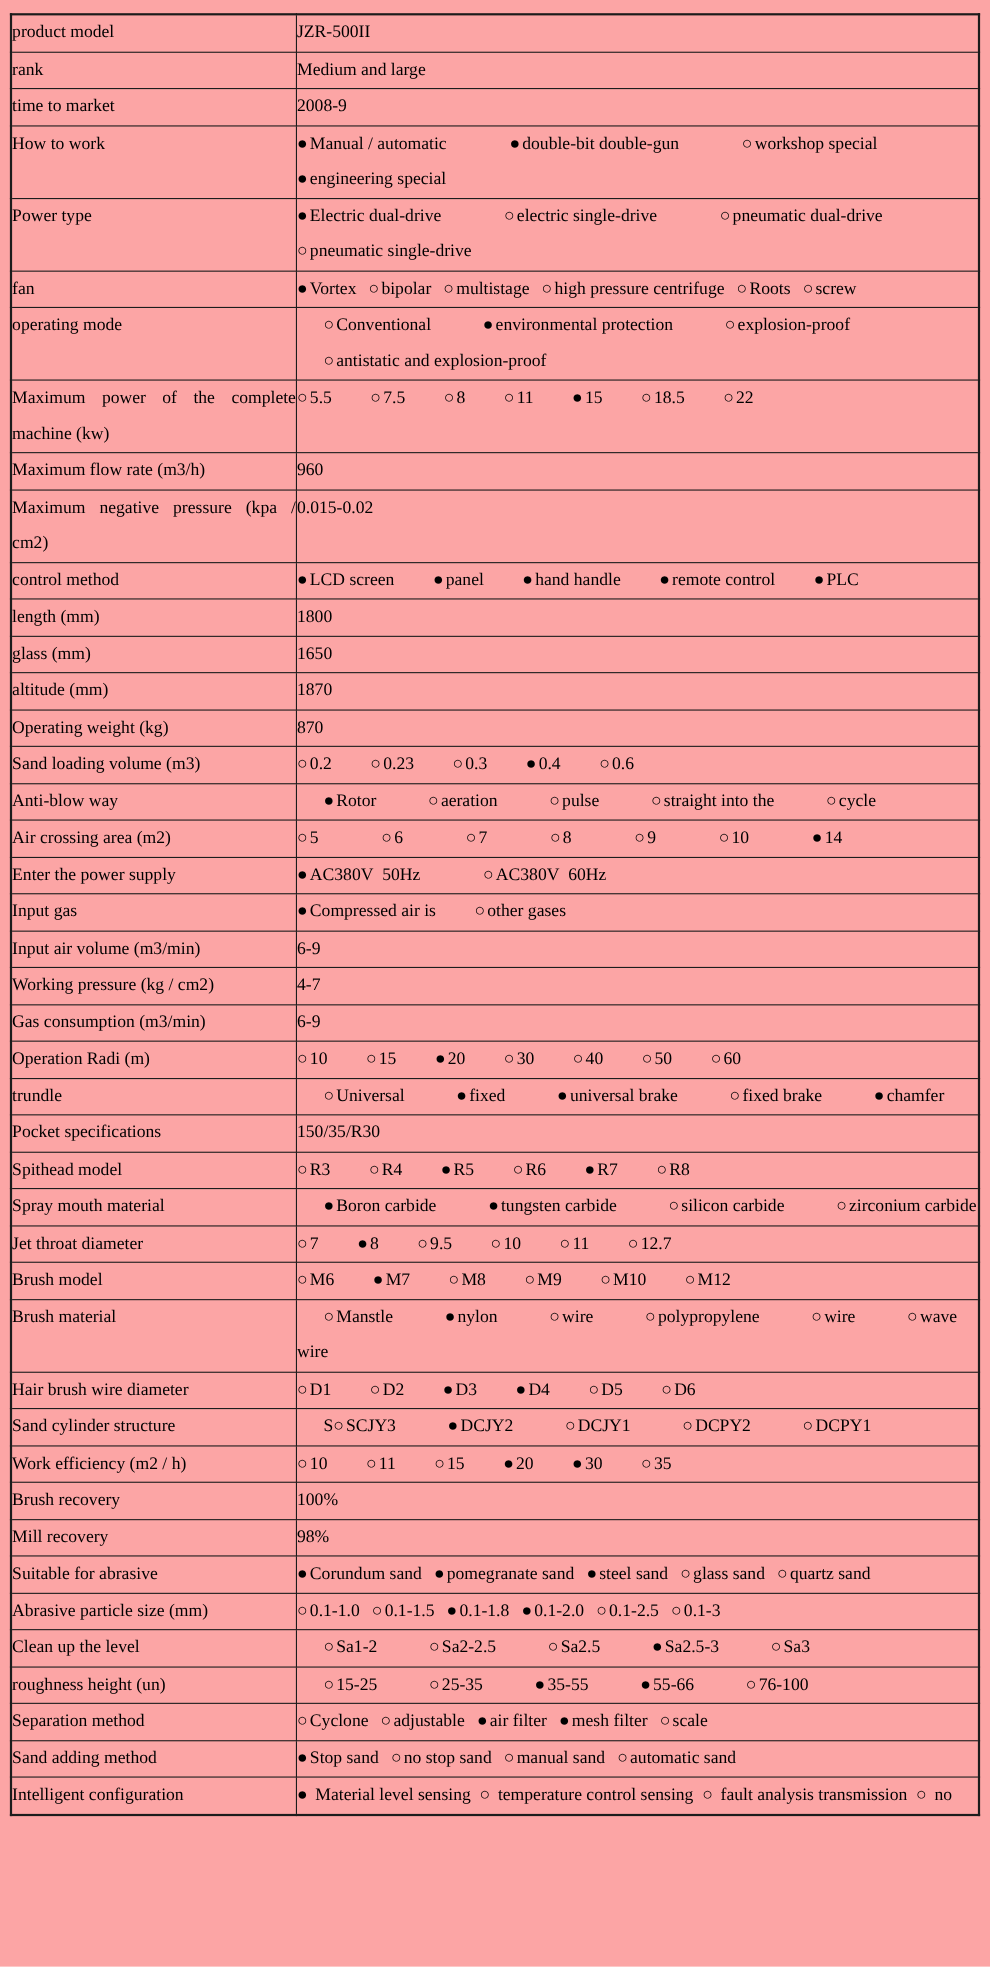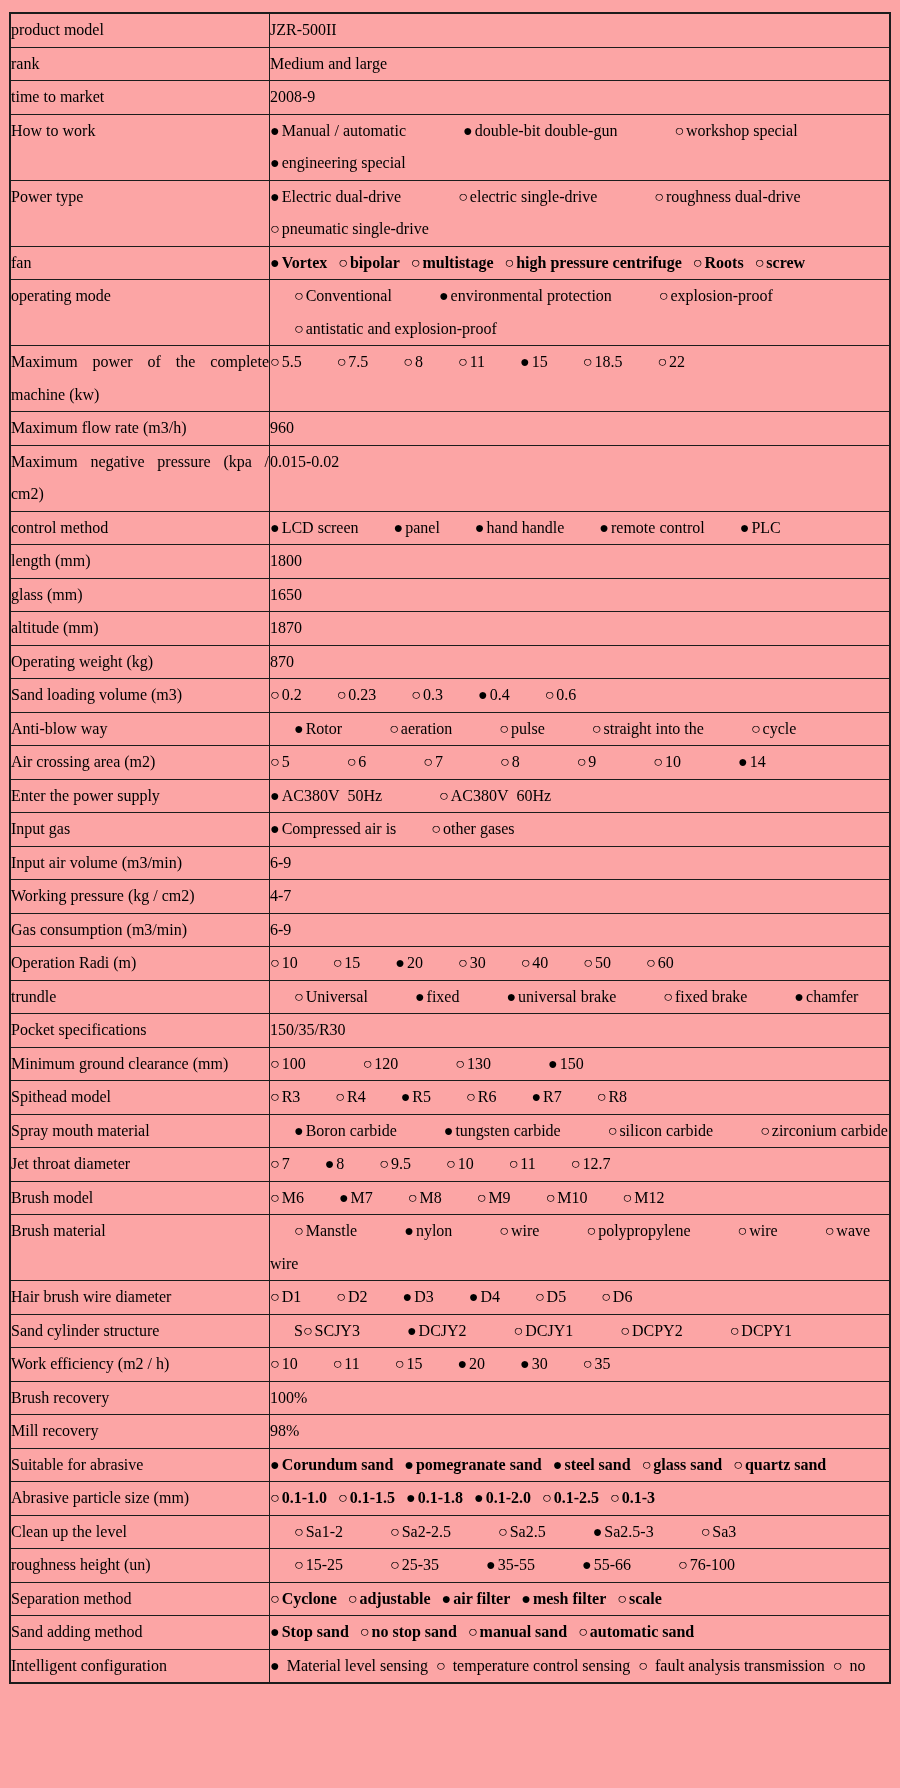--- a/index.html
+++ b/index.html
@@ -33,21 +33,21 @@
   td.label-cell {
     width: 258px;
     padding: 0 12px 0 11px;
     text-align: justify;
   }
   td.value-cell {
     padding: 0 8px 0 14px;
   }
   .opt { white-space: normal; }
   .mk { margin-right: 2px; }
-  .g-sm .opt { margin-right: 7px; font-weight: bold; }
+  .g-sm .opt { margin-right: 7px; }
   .g-md .opt { margin-right: 19px; margin-left: 24px; }
   .g-lg .opt { margin-right: 31px; }
   .g-xl .opt { margin-right: 53px; }
   .g-sm .opt:last-child, .g-md .opt:last-child,
   .g-lg .opt:last-child, .g-xl .opt:last-child { margin-right: 0; }
   .justify { text-align: justify; }
   .justify .opt { margin-right: 4px; }
   .justify .mk { margin-right: 7px; }
 </style>
 </head>
@@ -67,21 +67,21 @@
         <tr>
           <td class="label-cell">time to market</td>
           <td class="value-cell">2008-9</td>
         </tr>
         <tr>
           <td class="label-cell">How to work</td>
           <td class="value-cell g-xl"><span class="opt"><span class="mk">●</span><span>Manual / automatic</span></span> <span class="opt"><span class="mk">●</span><span>double-bit double-gun</span></span> <span class="opt"><span class="mk">○</span><span>workshop special</span></span> <span class="opt"><span class="mk">●</span><span>engineering special</span></span> </td>
         </tr>
         <tr>
           <td class="label-cell">Power type</td>
-          <td class="value-cell g-xl"><span class="opt"><span class="mk">●</span><span>Electric dual-drive</span></span> <span class="opt"><span class="mk">○</span><span>electric single-drive</span></span> <span class="opt"><span class="mk">○</span><span>roughness dual-drive</span></span> <span class="opt"><span class="mk">○</span><span>pneumatic single-drive</span></span> </td>
+          <td class="value-cell g-xl"><span class="opt"><span class="mk">●</span><span>Electric dual-drive</span></span> <span class="opt"><span class="mk">○</span><span>electric single-drive</span></span> <span class="opt"><span class="mk">○</span><span>pneumatic dual-drive</span></span> <span class="opt"><span class="mk">○</span><span>pneumatic single-drive</span></span> </td>
         </tr>
         <tr>
           <td class="label-cell">fan</td>
           <td class="value-cell g-sm"><span class="opt"><span class="mk">●</span><span>Vortex</span></span> <span class="opt"><span class="mk">○</span><span>bipolar</span></span> <span class="opt"><span class="mk">○</span><span>multistage</span></span> <span class="opt"><span class="mk">○</span><span>high pressure centrifuge</span></span> <span class="opt"><span class="mk">○</span><span>Roots</span></span> <span class="opt"><span class="mk">○</span><span>screw</span></span> </td>
         </tr>
         <tr>
           <td class="label-cell">operating mode</td>
           <td class="value-cell g-md"><span class="opt"><span class="mk">○</span><span>Conventional</span></span> <span class="opt"><span class="mk">●</span><span>environmental protection</span></span> <span class="opt"><span class="mk">○</span><span>explosion-proof</span></span> <span class="opt"><span class="mk">○</span><span>antistatic and explosion-proof</span></span> </td>
         </tr>
         <tr>
@@ -152,24 +152,20 @@
           <td class="label-cell">Operation Radi (m)</td>
           <td class="value-cell g-lg"><span class="opt"><span class="mk">○</span><span>10</span></span> <span class="opt"><span class="mk">○</span><span>15</span></span> <span class="opt"><span class="mk">●</span><span>20</span></span> <span class="opt"><span class="mk">○</span><span>30</span></span> <span class="opt"><span class="mk">○</span><span>40</span></span> <span class="opt"><span class="mk">○</span><span>50</span></span> <span class="opt"><span class="mk">○</span><span>60</span></span> </td>
         </tr>
         <tr>
           <td class="label-cell">trundle</td>
           <td class="value-cell g-md"><span class="opt"><span class="mk">○</span><span>Universal</span></span> <span class="opt"><span class="mk">●</span><span>fixed</span></span> <span class="opt"><span class="mk">●</span><span>universal brake</span></span> <span class="opt"><span class="mk">○</span><span>fixed brake</span></span> <span class="opt"><span class="mk">●</span><span>chamfer</span></span> </td>
         </tr>
         <tr>
           <td class="label-cell">Pocket specifications</td>
           <td class="value-cell">150/35/R30</td>
-        </tr>
-        <tr>
-          <td class="label-cell">Minimum ground clearance (mm)</td>
-          <td class="value-cell g-xl"><span class="opt"><span class="mk">○</span><span>100</span></span> <span class="opt"><span class="mk">○</span><span>120</span></span> <span class="opt"><span class="mk">○</span><span>130</span></span> <span class="opt"><span class="mk">●</span><span>150</span></span> </td>
         </tr>
         <tr>
           <td class="label-cell">Spithead model</td>
           <td class="value-cell g-lg"><span class="opt"><span class="mk">○</span><span>R3</span></span> <span class="opt"><span class="mk">○</span><span>R4</span></span> <span class="opt"><span class="mk">●</span><span>R5</span></span> <span class="opt"><span class="mk">○</span><span>R6</span></span> <span class="opt"><span class="mk">●</span><span>R7</span></span> <span class="opt"><span class="mk">○</span><span>R8</span></span> </td>
         </tr>
         <tr>
           <td class="label-cell">Spray mouth material</td>
           <td class="value-cell g-md"><span class="opt"><span class="mk">●</span><span>Boron carbide</span></span> <span class="opt"><span class="mk">●</span><span>tungsten carbide</span></span> <span class="opt"><span class="mk">○</span><span>silicon carbide</span></span> <span class="opt"><span class="mk">○</span><span>zirconium carbide</span></span> </td>
         </tr>
         <tr>

